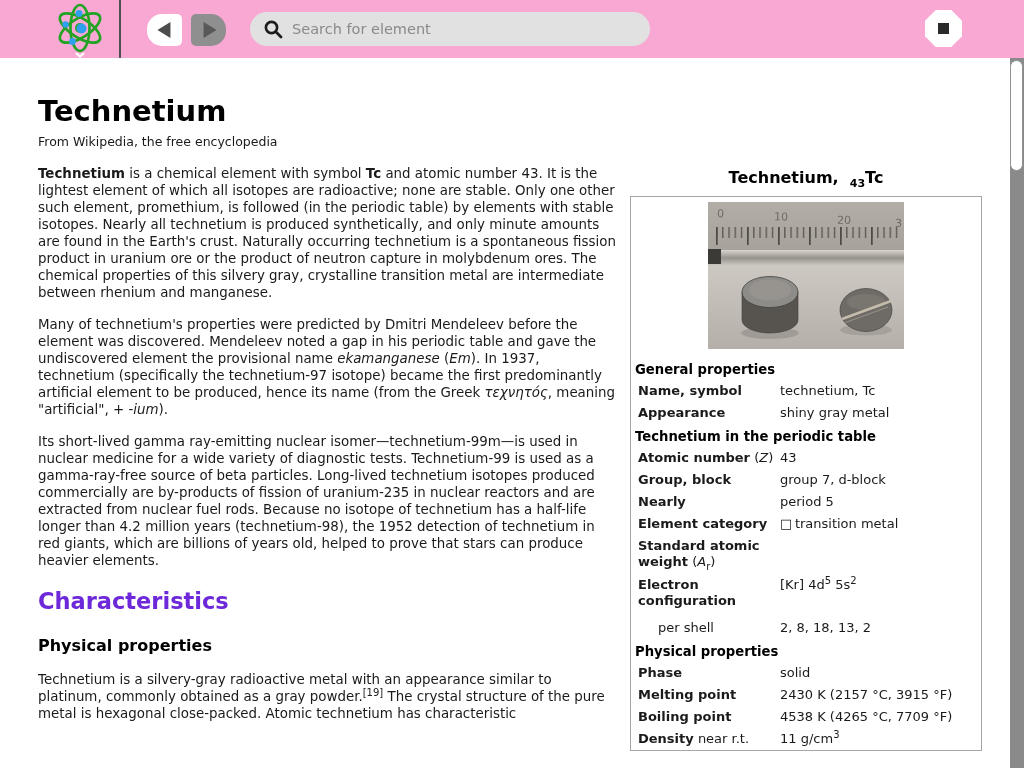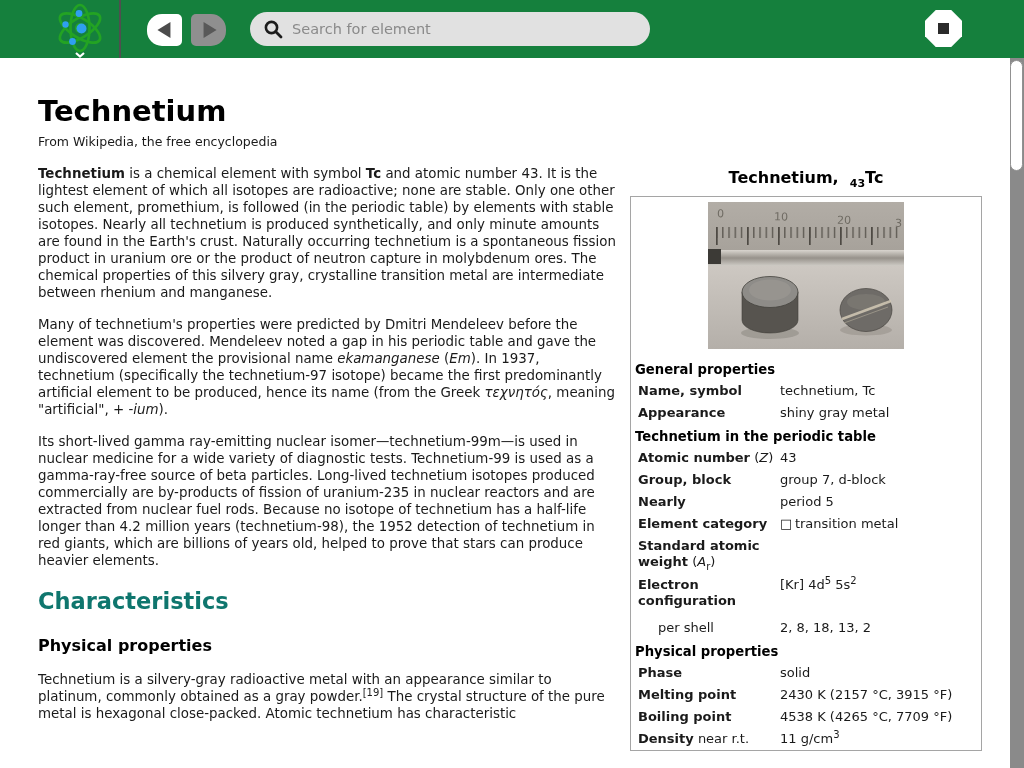--- a/index.html
+++ b/index.html
@@ -1,21 +1,21 @@
 <!DOCTYPE html>
 <html><head>
 <meta charset="utf-8">
 <style>
   html,body{margin:0;padding:0;}
   body{
     width:1024px;height:768px;overflow:hidden;position:relative;
     background:#ffffff;font-family:"DejaVu Sans",sans-serif;color:#1a1a1a;
   }
   
-  .toolbar{position:absolute;top:0;left:0;width:1024px;height:58px;background:#15803d;}
+  .toolbar{position:absolute;top:0;left:0;width:1024px;height:58px;background:#f9a8d4;}
   .app-menu{position:absolute;left:52px;top:2px;width:56px;height:56px;cursor:pointer;}
   .sep{position:absolute;left:119px;top:0;width:2px;height:58px;background:#4f4f4f;}
   .nav-btn{position:absolute;top:14px;width:35px;height:32px;}
   .btn-back{left:147px;background:#ffffff;border-radius:15px 5px 5px 15px;}
   .btn-fwd{left:191px;background:#8f8f8f;border-radius:5px 15px 15px 5px;}
   .tri{position:absolute;top:50%;left:50%;width:0;height:0;border-top:8px solid transparent;border-bottom:8px solid transparent;}
   .tri-left{transform:translate(-58%,-50%);border-right:13px solid #4c4c4c;}
   .tri-right{transform:translate(-42%,-50%);border-left:13px solid #585858;}
   .search{position:absolute;left:250px;top:12px;width:400px;height:34px;background:#e1e1e1;border-radius:17px;
     display:flex;align-items:center;padding-left:13px;box-sizing:border-box;}
@@ -29,21 +29,21 @@
   
   .scroll-track{position:absolute;top:58px;right:0;width:14px;height:710px;background:#8a8a8a;}
   .scroll-thumb{position:absolute;top:2px;left:0;width:13px;height:111px;background:#ffffff;
     border:1px solid #919191;border-radius:7px;box-sizing:border-box;}
   
   .article{position:absolute;left:38px;top:95px;width:580px;}
   .article h1{margin:0;font-size:29px;line-height:33px;font-weight:bold;color:#000;}
   .subtitle{margin-top:6px;font-size:12.5px;line-height:16px;}
   .article p{margin:15px 0 0 0;font-size:13.4px;line-height:17px;}
   .article p sup{font-size:10px;line-height:0;}
-  .article h2{margin:19px 0 0 0;font-size:22.5px;line-height:27px;font-weight:bold;color:#0f766e;}
+  .article h2{margin:19px 0 0 0;font-size:22.5px;line-height:27px;font-weight:bold;color:#6d28d9;}
   .article h3{margin:21px 0 0 0;font-size:16px;line-height:20px;font-weight:bold;color:#000;}
   
   .infobox{position:absolute;left:630px;top:162px;width:352px;font-size:13px;}
   .infobox-caption{text-align:center;font-weight:bold;font-size:16px;height:34px;line-height:32px;color:#000;}
   .infobox-caption sub{font-size:11px;}
   .infobox-box{border:1px solid #a5a5a5;background:#fff;box-sizing:border-box;}
   .photo{display:block;margin:5px auto 8px auto;}
   .iheader{text-align:left;font-weight:bold;padding:5px 4px 3px 4px;font-size:13.2px;color:#000;}
   .irow{display:flex;padding:3px 8px 3px 7px;}
   .ilabel{width:140px;flex:none;line-height:16px;}

